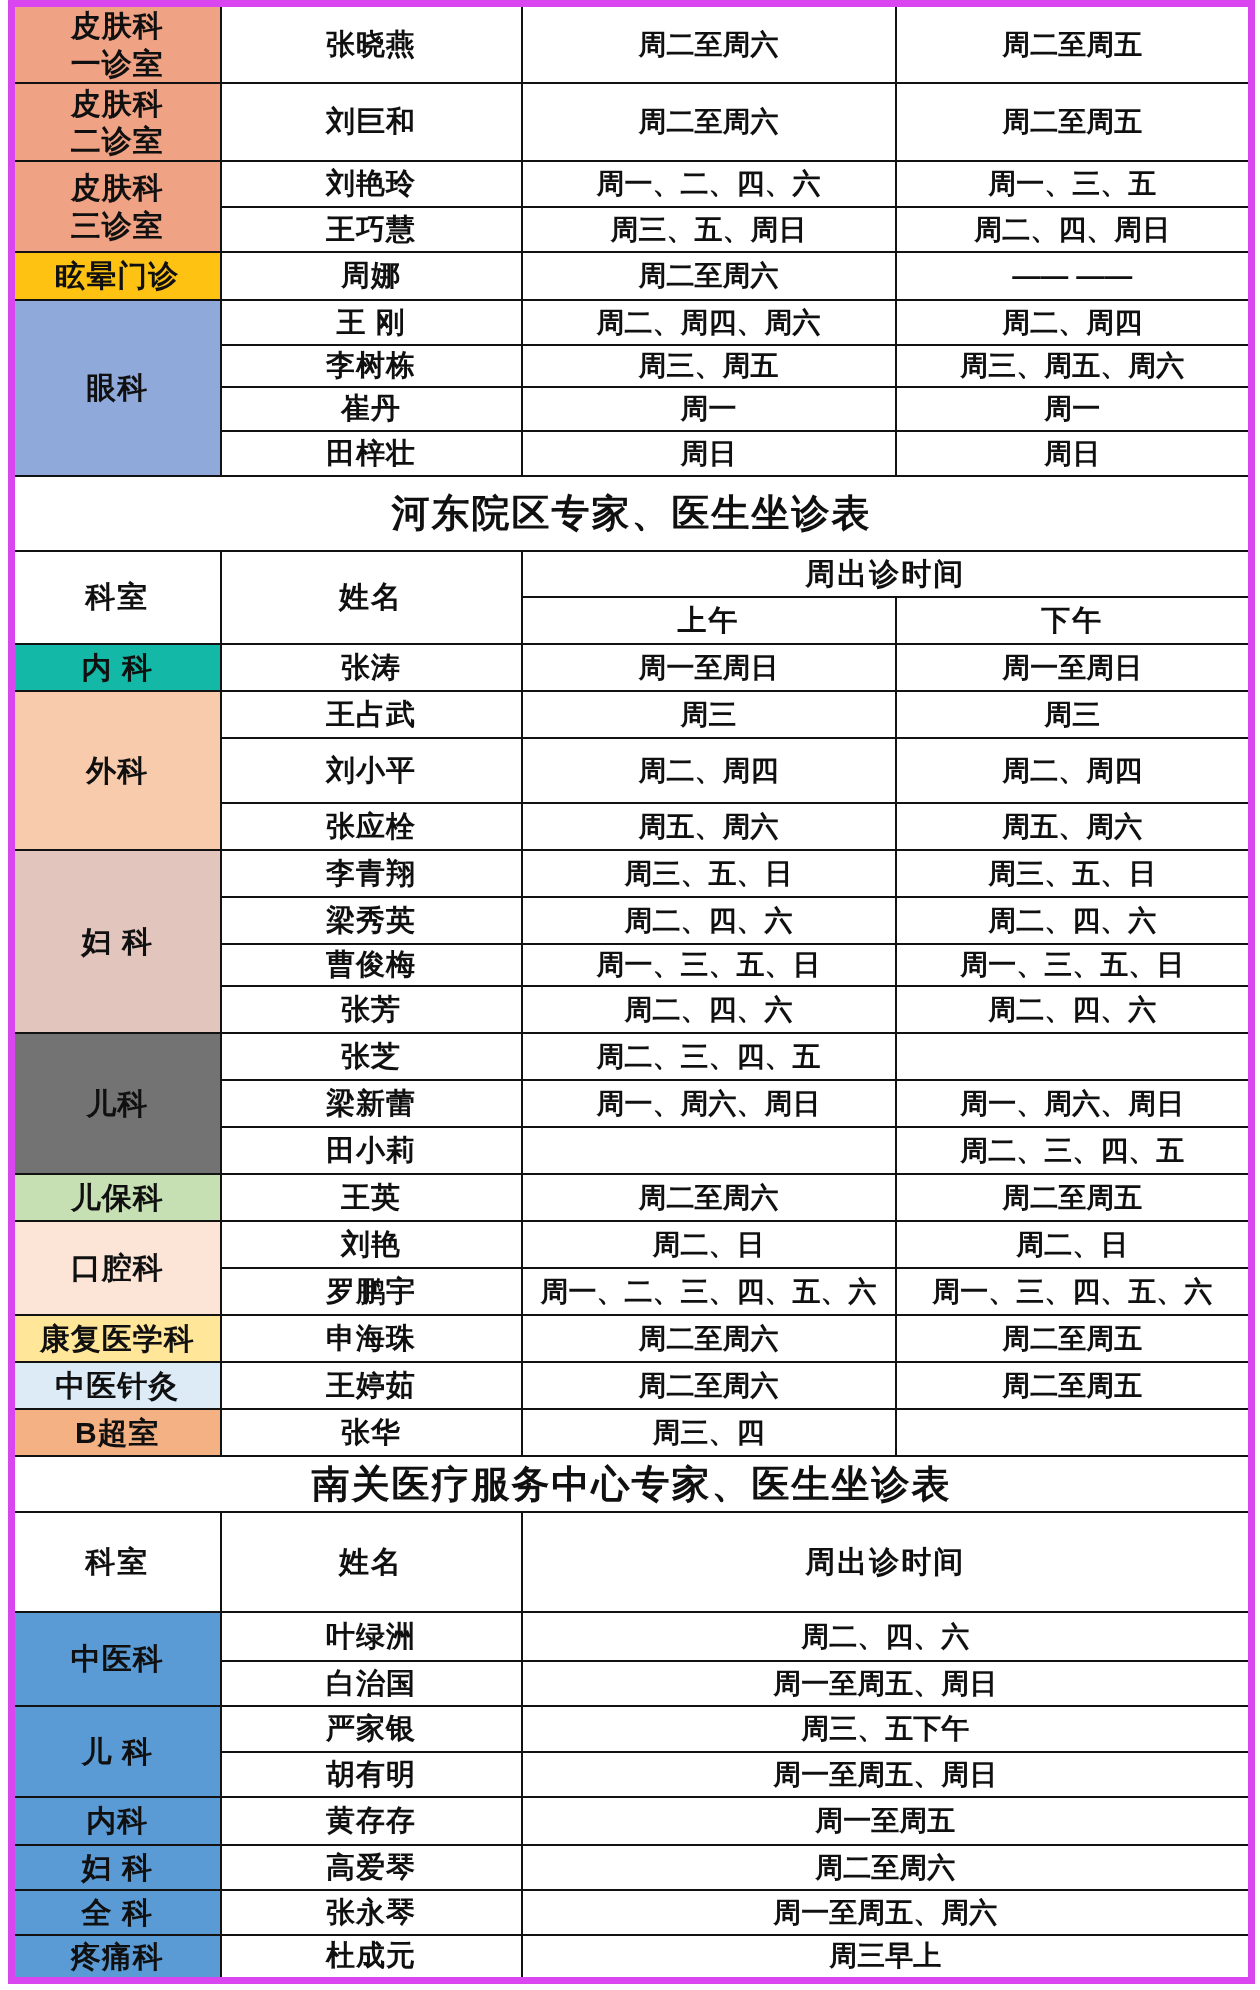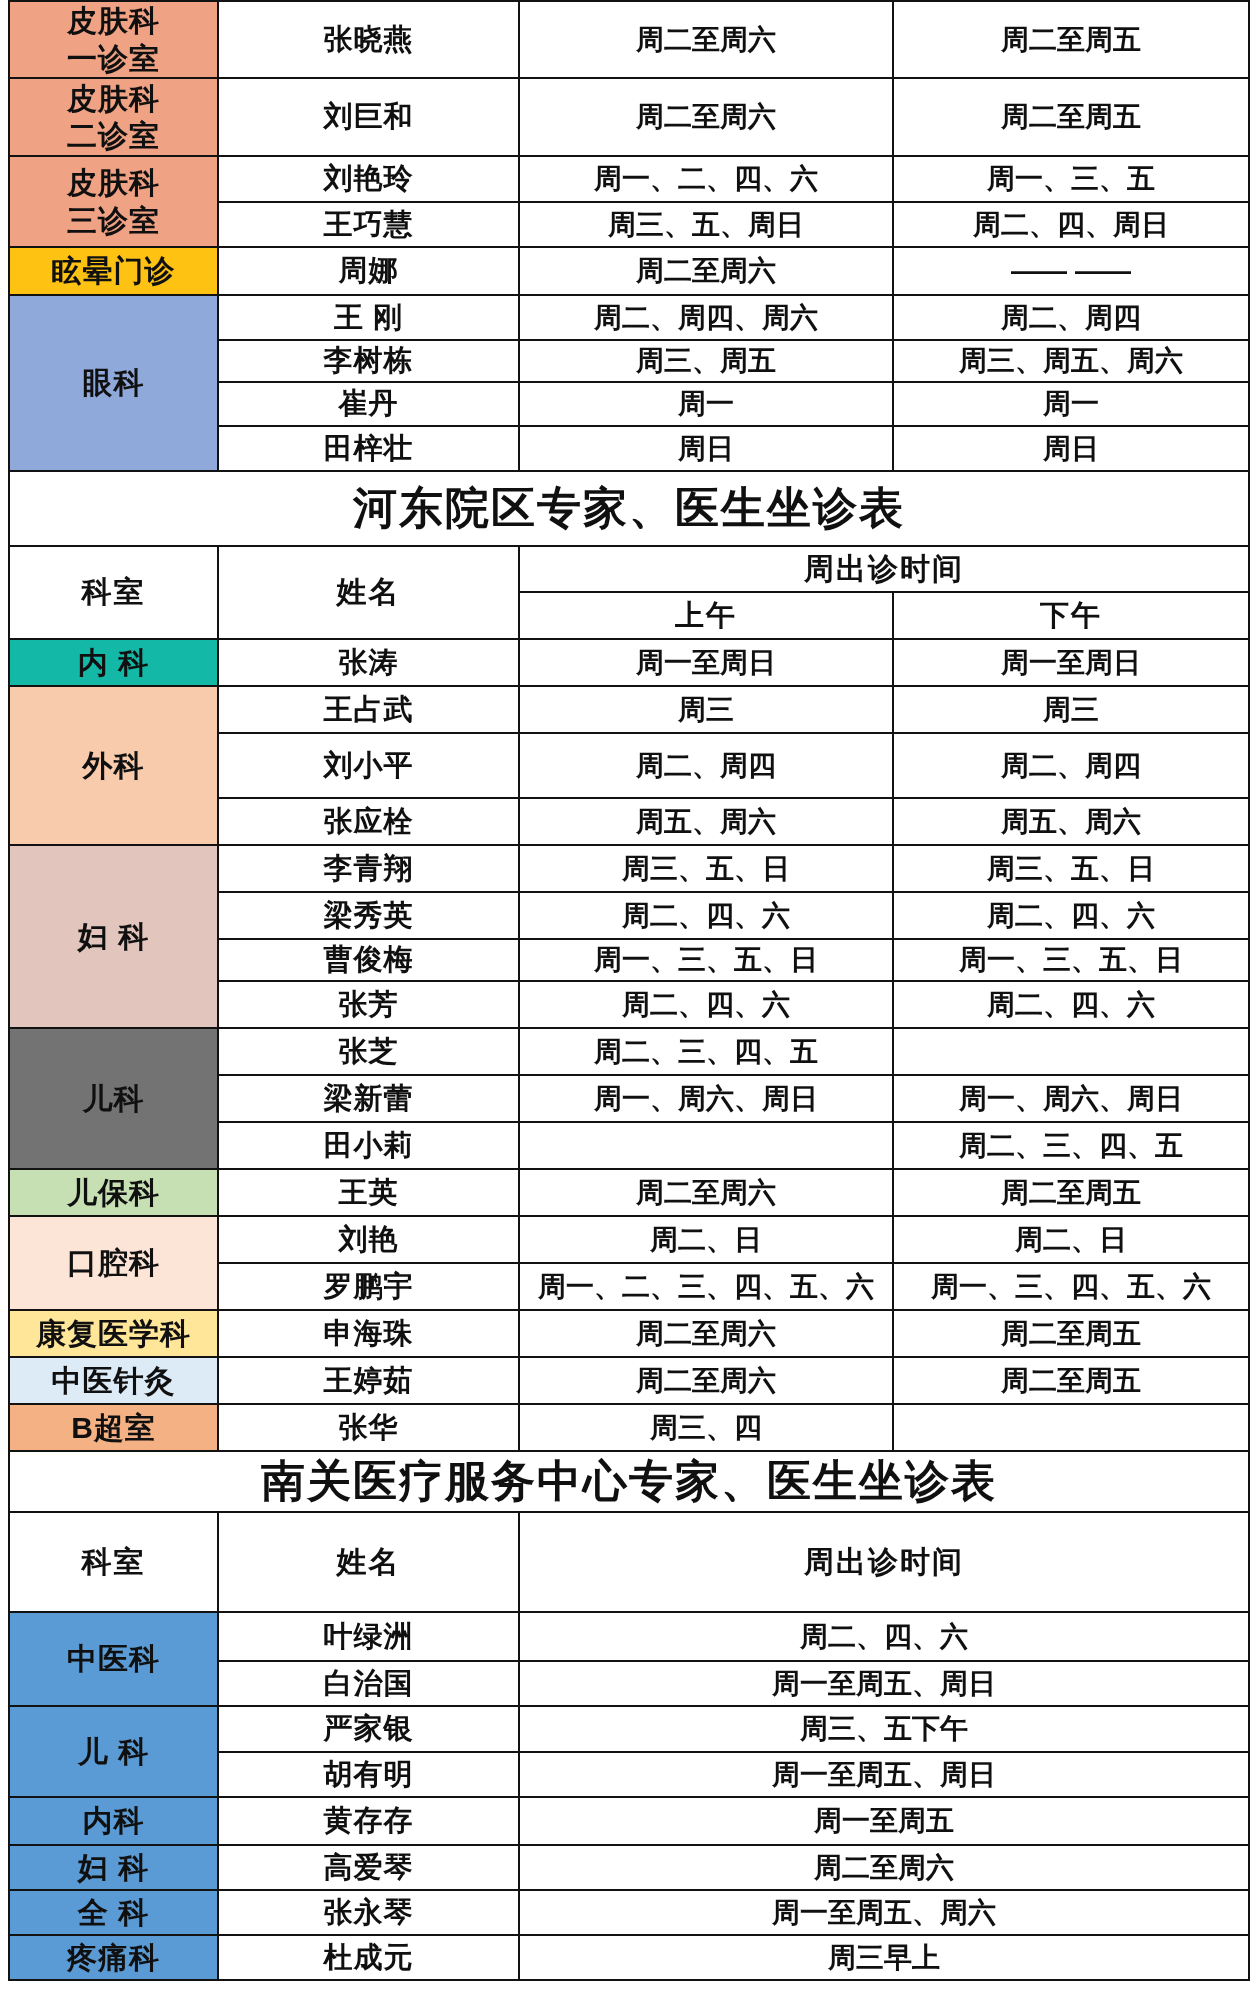--- a/index.html
+++ b/index.html
@@ -5,32 +5,32 @@
   html,body{margin:0;padding:0;background:#ffffff;}
   body{
     width:1260px;height:1990px;overflow:hidden;
     font-family:"Liberation Sans","DejaVu Sans",sans-serif;
     font-weight:bold;color:#101010;
   }
   .sheet{position:relative;width:1260px;height:1990px;background:#ffffff;}
   table.grid{
     border-collapse:collapse;table-layout:fixed;
     margin-left:8px;width:1240px;
-    border:2px solid #d946ef;
+    border:7px solid #d946ef;
   }
   table.grid td{
     border:2px solid #121212;
     padding:0 4px;
     text-align:center;vertical-align:middle;
     overflow:hidden;
   }
   td.dept-cell{font-size:30px;white-space:pre-line;line-height:1.25;letter-spacing:1px;}
   td.name-cell{font-size:29px;letter-spacing:1px;}
   td.time-cell{font-size:28px;}
-  td.title-cell{font-size:44px;background:#ffffff;letter-spacing:2px;}
+  td.title-cell{font-size:38px;background:#ffffff;letter-spacing:2px;}
   td.header-cell{font-size:30px;letter-spacing:2px;}
   td.subheader-cell{font-size:29px;letter-spacing:2px;font-family:Liberation Serif, serif;}
 </style>
 </head>
 <body>
 
 <div class="sheet">
   <table class="grid">
     <colgroup>
       <col style="width:209px">

